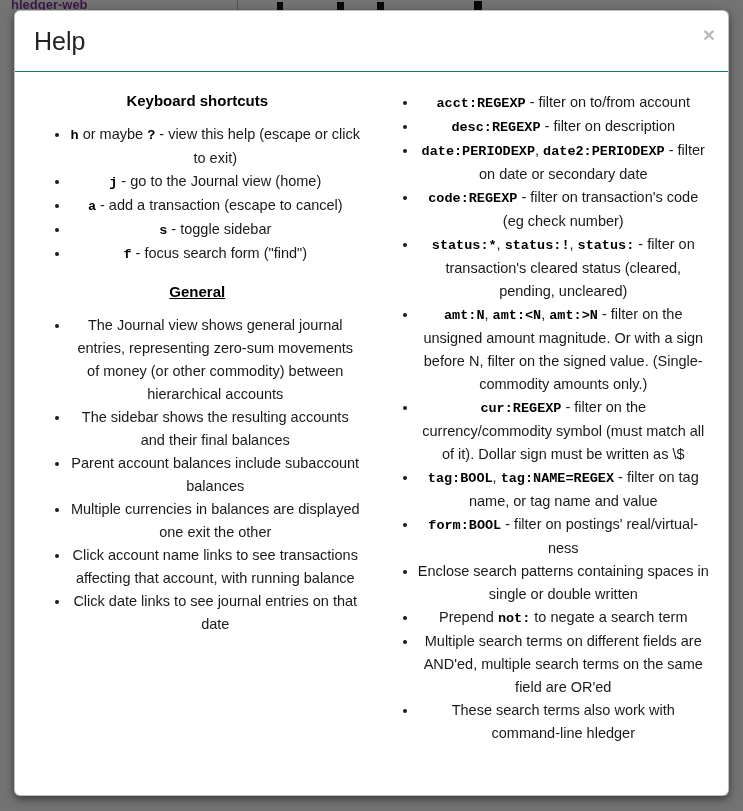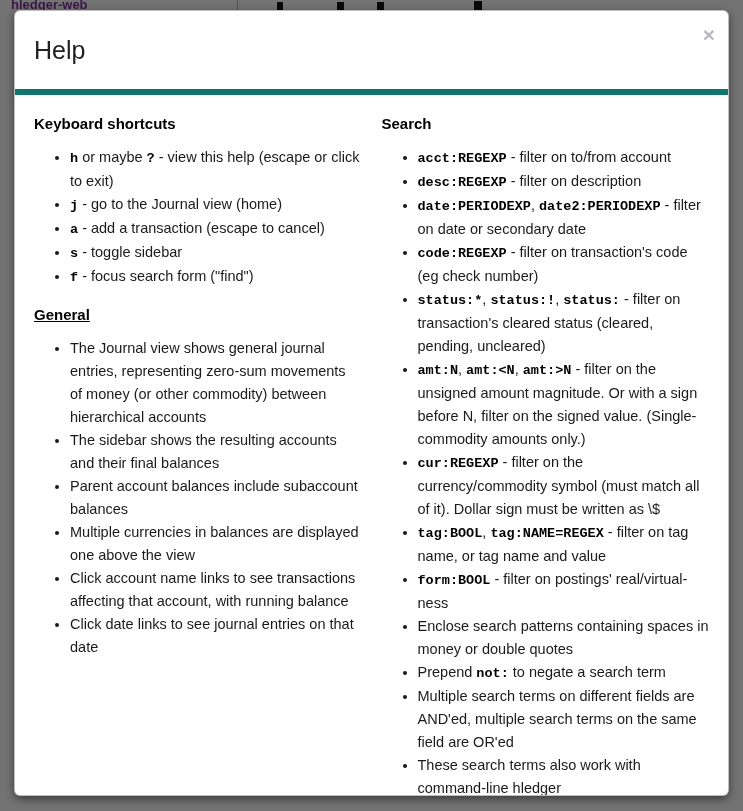--- a/index.html
+++ b/index.html
@@ -25,33 +25,33 @@
   
   .backdrop{position:absolute;inset:0;background:rgba(0,0,0,0.55);z-index:1;}
   
   .modal{
     position:absolute;left:14px;top:10px;width:713px;height:784px;
     background:#fff;border:1px solid rgba(0,0,0,0.25);border-radius:6px;
     box-shadow:0 3px 9px rgba(0,0,0,0.5);
     z-index:2;overflow:hidden;
   }
   .modal-header{
-    position:relative;padding:24px 19px;border-bottom:6px solid #0f766e;
+    position:relative;padding:15px 19px;border-bottom:1px solid #0f766e;
   }
   .modal-title{
     margin:0;font-size:25px;font-weight:normal;color:#222;line-height:30px;
   }
   .modal-close{
     position:absolute;top:13px;right:13px;
     font-size:21px;font-weight:bold;line-height:1;color:#b8b8bd;
     background:none;border:none;padding:0;cursor:pointer;
     font-family:"Liberation Sans",sans-serif;
   }
   .modal-body{
-    display:flex;padding:19px;font-size:14.5px;line-height:23px;
+    display:flex;padding:19px;font-size:14.5px;line-height:23px;text-align:center;
   }
   .col{width:50%;box-sizing:border-box;}
   .col-left{padding-right:11px;}
   .col-right{padding-left:10px;}
   .section-heading{
     font-size:15px;font-weight:bold;color:#000;line-height:19px;
     margin:0 0 13px 0;
   }
   .section-heading + .help-list + .section-heading{margin-top:16px;text-decoration:underline;}
   ul.help-list{
@@ -91,37 +91,36 @@
           <li><code>j</code> - go to the Journal view (home)</li>
           <li><code>a</code> - add a transaction (escape to cancel)</li>
           <li><code>s</code> - toggle sidebar</li>
           <li><code>f</code> - focus search form ("find")</li>
         </ul>
         <h3 class="section-heading">General</h3>
         <ul class="help-list">
           <li>The Journal view shows general journal entries, representing zero-sum movements of money (or other commodity) between hierarchical accounts</li>
           <li>The sidebar shows the resulting accounts and their final balances</li>
           <li>Parent account balances include subaccount balances</li>
-          <li>Multiple currencies in balances are displayed one above the view</li>
+          <li>Multiple currencies in balances are displayed one exit the other</li>
           <li>Click account name links to see transactions affecting that account, with running balance</li>
           <li>Click date links to see journal entries on that date</li>
         </ul>
       </div>
     <div class="col col-right">
-        <h3 class="section-heading">Search</h3>
         <ul class="help-list">
           <li><code>acct:REGEXP</code> - filter on to/from account</li>
           <li><code>desc:REGEXP</code> - filter on description</li>
           <li><code>date:PERIODEXP</code>, <code>date2:PERIODEXP</code> - filter on date or secondary date</li>
           <li><code>code:REGEXP</code> - filter on transaction's code (eg check number)</li>
           <li><code>status:*</code>, <code>status:!</code>, <code>status:</code> - filter on transaction's cleared status (cleared, pending, uncleared)</li>
           <li><code>amt:N</code>, <code>amt:&lt;N</code>, <code>amt:&gt;N</code> - filter on the unsigned amount magnitude. Or with a sign before N, filter on the signed value. (Single-commodity amounts only.)</li>
           <li><code>cur:REGEXP</code> - filter on the currency/commodity symbol (must match all of it). Dollar sign must be written as \$</li>
           <li><code>tag:BOOL</code>, <code>tag:NAME=REGEX</code> - filter on tag name, or tag name and value</li>
           <li><code>form:BOOL</code> - filter on postings' real/virtual-ness</li>
-          <li>Enclose search patterns containing spaces in money or double quotes</li>
+          <li>Enclose search patterns containing spaces in single or double written</li>
           <li>Prepend <code>not:</code> to negate a search term</li>
           <li>Multiple search terms on different fields are AND'ed, multiple search terms on the same field are OR'ed</li>
           <li>These search terms also work with command-line hledger</li>
         </ul>
       </div>
   </div>
 </div>
 
 </body></html>

